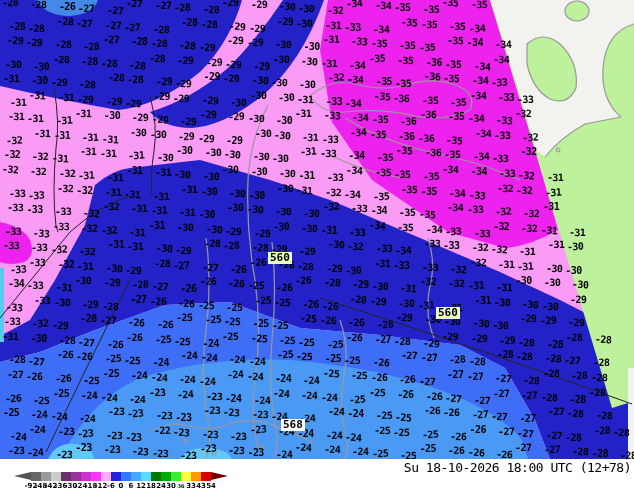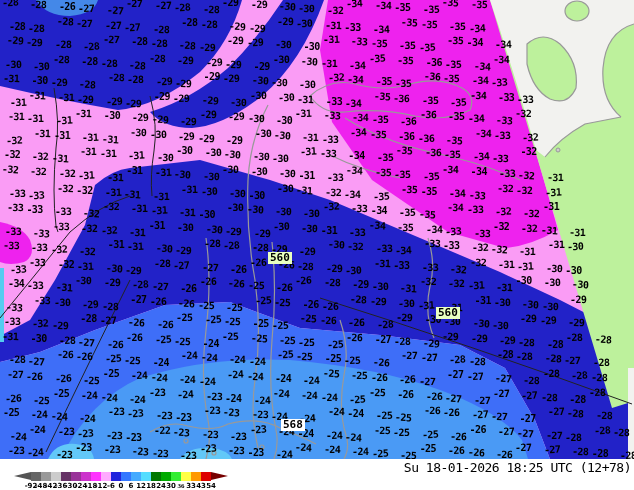--- a/index.html
+++ b/index.html
@@ -658,21 +658,21 @@
         <span class="tnum" style="left: 620.25px; top: 451.2px; transform: rotate(-2deg);">-28</span>
       </div>
     <div id="labels-layer">
         <div class="clabel" style="left: 268px; top: 252px; background: rgb(232, 255, 192);">560</div>
         <div class="clabel" style="left: 436px; top: 307px; background: rgb(232, 255, 192);">560</div>
         <div class="clabel" style="left: 281px; top: 419px; background: rgb(255, 255, 255); text-align: right;">568</div>
       </div>
   </div>
 
   <div id="footer">
-    <div id="title-right">Su 18-01-2026 18:25 UTC (12+78)</div>
+    <div id="title-right">Su 18-10-2026 18:00 UTC (12+78)</div>
     <div id="legend">
       <div id="legend-bar">
           <div class="arrow-left" style="border-right: 17px solid rgb(85, 85, 85);"></div>
           <div class="lblock" style="background: rgb(102, 102, 102);"></div>
           <div class="lblock" style="background: rgb(153, 153, 153);"></div>
           <div class="lblock" style="background: rgb(204, 204, 204);"></div>
           <div class="lblock" style="background: rgb(102, 51, 102);"></div>
           <div class="lblock" style="background: rgb(153, 51, 153);"></div>
           <div class="lblock" style="background: rgb(204, 51, 204);"></div>
           <div class="lblock" style="background: rgb(255, 51, 255);"></div>

